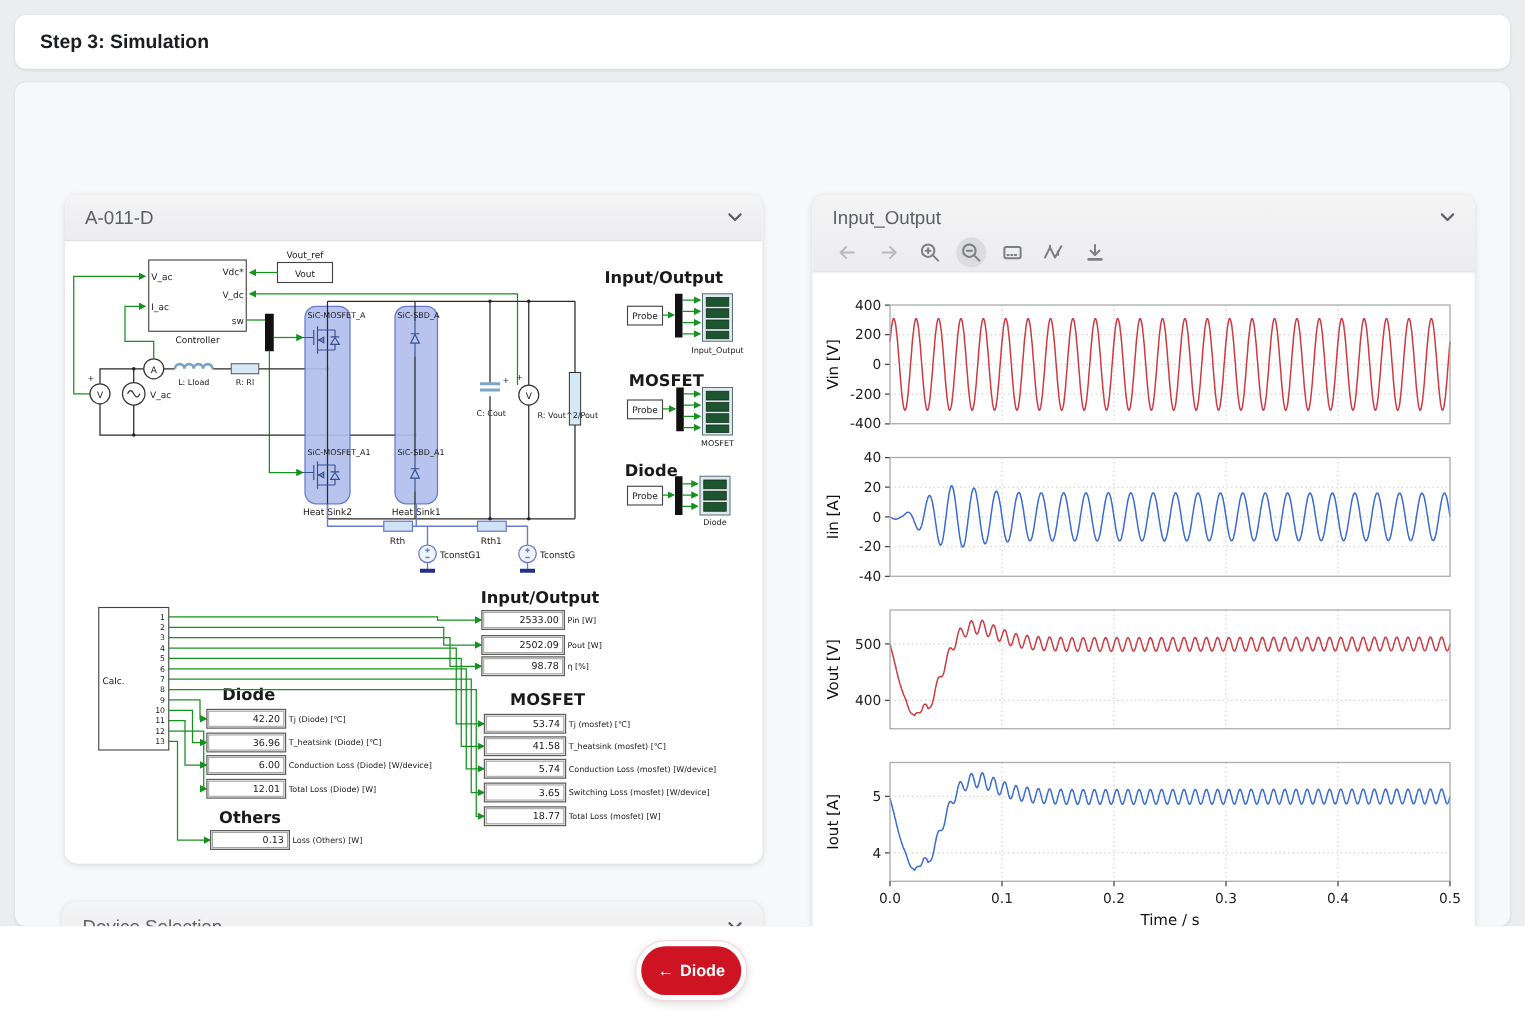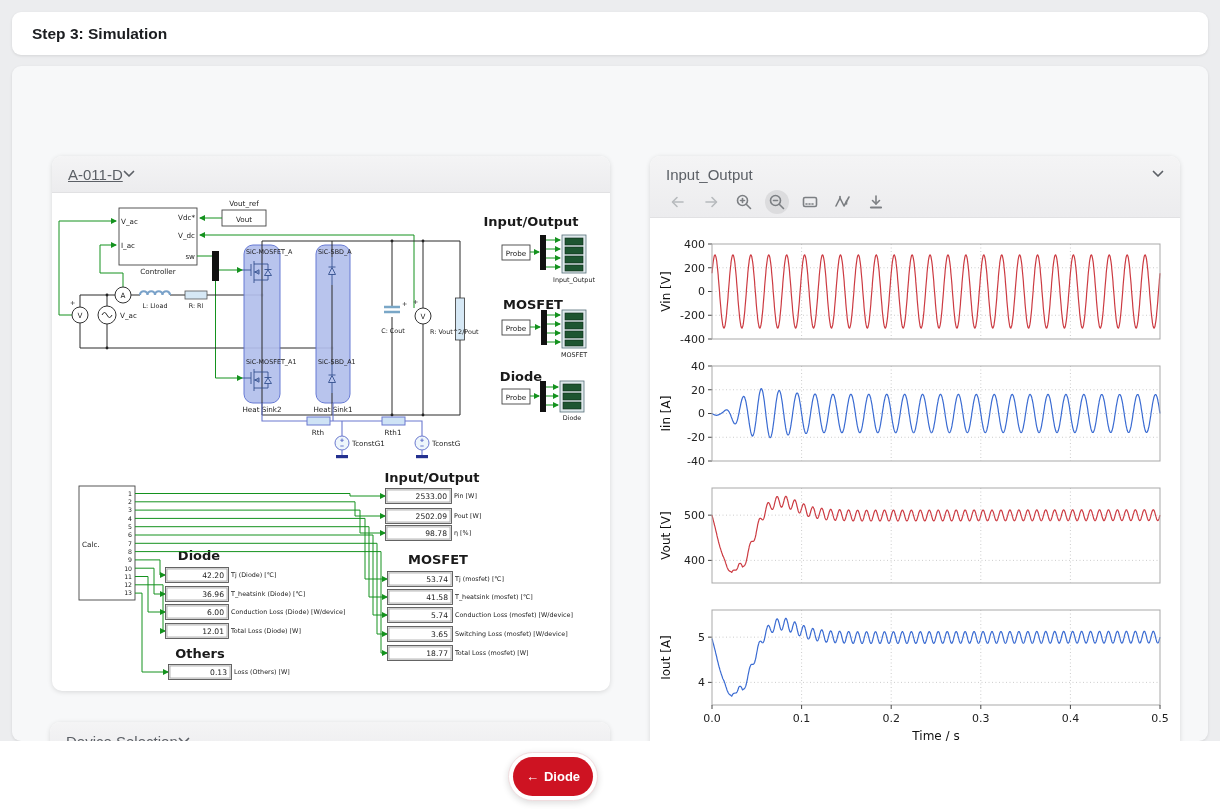--- a/index.html
+++ b/index.html
@@ -2,21 +2,21 @@
 <html><head>
 <meta charset="utf-8">
 <style>
   html,body{margin:0;padding:0;}
   body{width:1220px;height:809px;position:relative;background:#ecedef;font-family:"Liberation Sans",sans-serif;overflow:hidden;}
   .card{position:absolute;background:#fff;border-radius:9px;box-shadow:0 1px 3px rgba(0,0,0,.10);}
   .titlebar{left:12px;top:12px;width:1196px;height:43px;display:flex;align-items:center;padding:0 20px;box-sizing:border-box;}
   .titlebar span{font-size:15.5px;font-weight:bold;color:#1b1d20;}
   .main{left:12px;top:66px;width:1196px;height:675px;background:#f7f8f9;}
   .panel{position:absolute;background:#fff;border-radius:10px;box-shadow:0 1px 5px rgba(0,0,0,.13);overflow:hidden;}
-  .panel-header{background:linear-gradient(#f4f4f5,#ececee);border-bottom:1px solid #e1e1e3;display:flex;align-items:center;justify-content:flex-start;padding:0 16px;color:#5c6066;font-size:15px;text-decoration:underline;}
+  .panel-header{background:linear-gradient(#f4f4f5,#ececee);border-bottom:1px solid #e1e1e3;display:flex;align-items:center;justify-content:space-between;padding:0 16px;color:#5c6066;font-size:15px;}
   .schematic-panel{left:40px;top:90px;width:558px;height:535px;}
   .schematic-panel .panel-header{height:36px;}
   .device-panel{left:38px;top:656px;width:560px;height:85px;}
   .device-panel .panel-header{height:38px;}
   .device-cols{display:flex;padding:28px 14px 0 14px;color:#9aa0a6;font-size:14px;}
   .device-cols .c1{width:278px;}
   .plot-panel{left:638px;top:90px;width:530px;height:595px;}
   .plot-head{background:linear-gradient(#f4f4f5,#ececee);border-bottom:1px solid #e1e1e3;height:62px;box-sizing:border-box;padding:6px 16px 0 16px;}
   .plot-title-row{display:flex;align-items:center;justify-content:space-between;height:24px;color:#5c6066;font-size:15px;}
   .plot-toolbar{display:flex;align-items:center;gap:9px;height:32px;}

